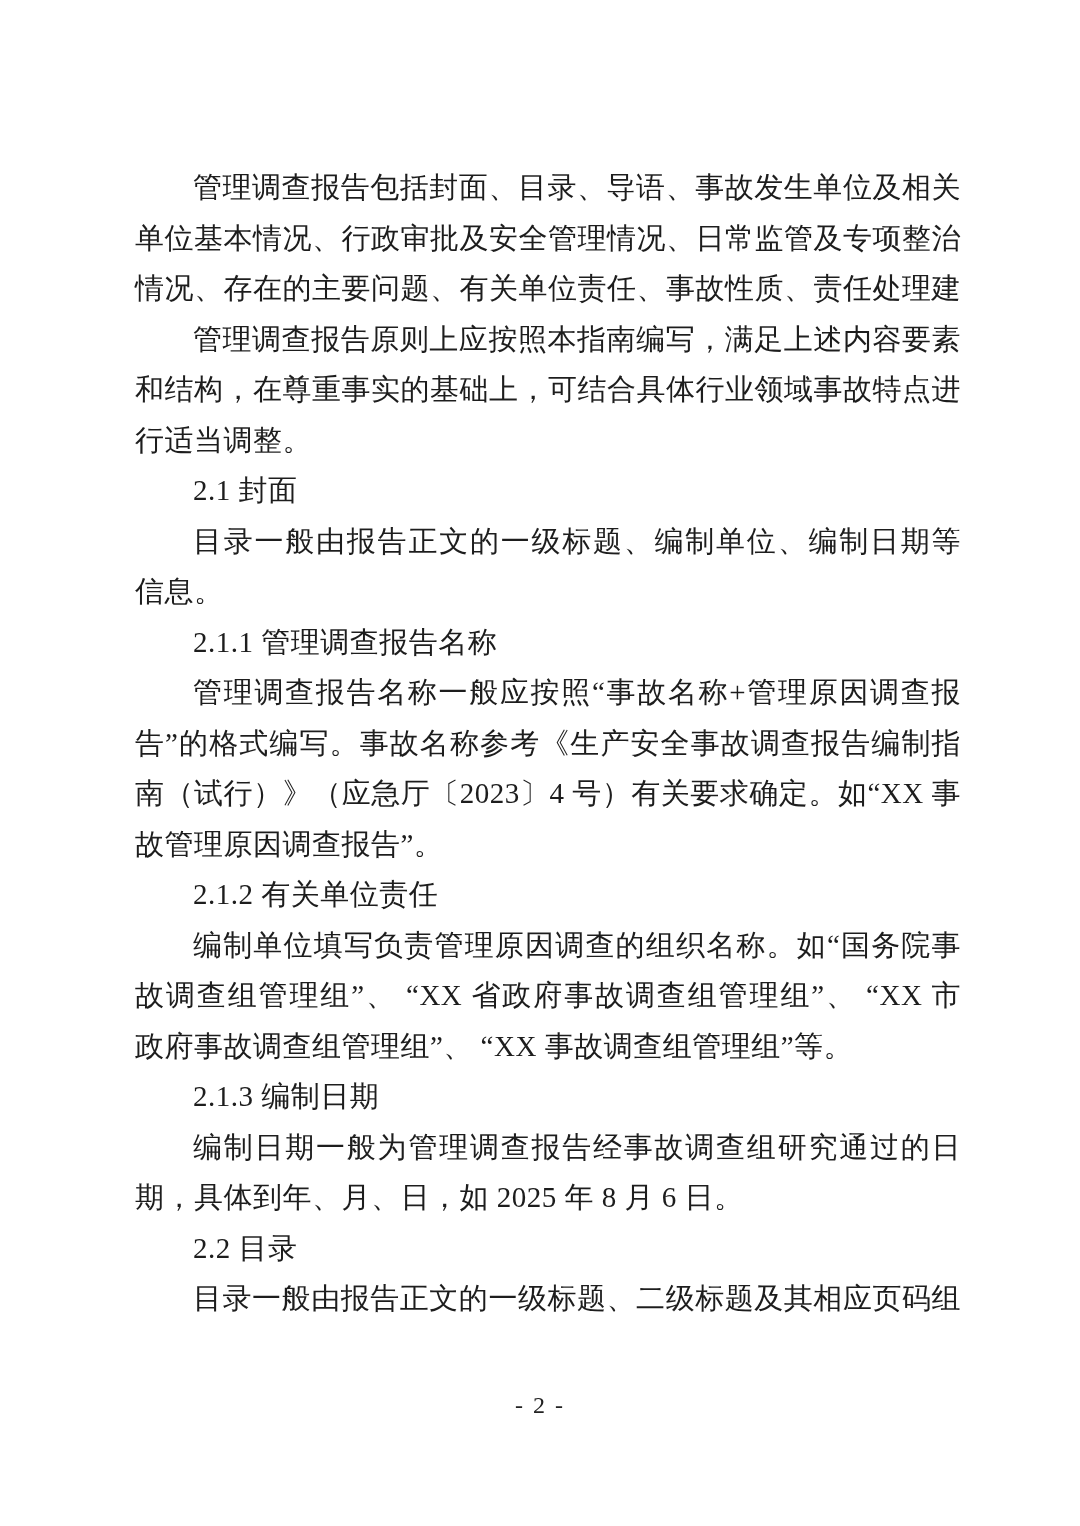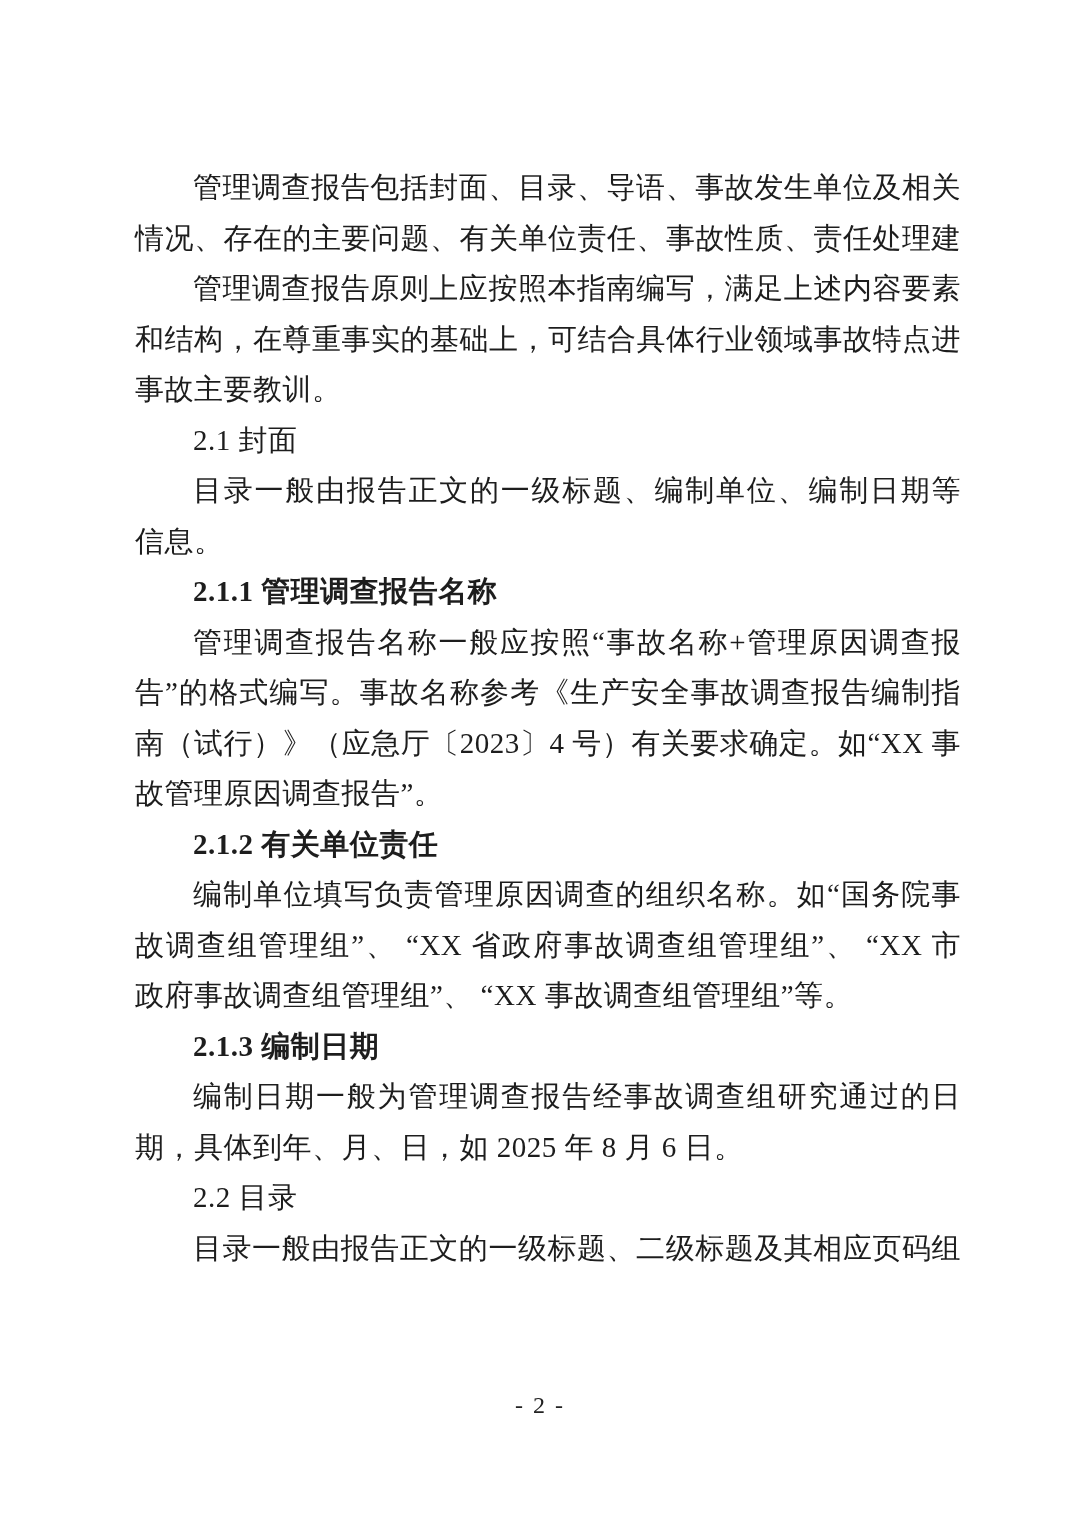--- a/index.html
+++ b/index.html
@@ -32,21 +32,21 @@
   .line.fill {
     text-align-last: justify;
   }
   .line.indent {
     text-indent: 2em;
   }
   .h2 {
     font-weight: normal;
   }
   .h3 {
-    font-weight: bold;
+    font-weight: normal;
   }
   .page-num {
     position: absolute;
     left: 0;
     right: 0;
     top: 1392px;
     text-align: center;
     font-size: 24px;
     letter-spacing: 2px;
     color: #222222;
@@ -54,27 +54,28 @@
 </style>
 </head>
 <body>
 
 <div class="page">
 
   <div class="doc">
 
     <div class="para">
       <div class="line indent fill">管理调查报告包括封面、目录、导语、事故发生单位及相关</div>
+      <div class="line fill">单位基本情况、行政审批及安全管理情况、日常监管及专项整治</div>
       <div class="line fill">情况、存在的主要问题、有关单位责任、事故性质、责任处理建</div>
     </div>
 
     <div class="para">
       <div class="line indent fill">管理调查报告原则上应按照本指南编写，满足上述内容要素</div>
       <div class="line fill">和结构，在尊重事实的基础上，可结合具体行业领域事故特点进</div>
-      <div class="line">事故主要教训。</div>
+      <div class="line">行适当调整。</div>
     </div>
 
     <div class="line indent h2">2.1 封面</div>
 
     <div class="para">
       <div class="line indent fill">目录一般由报告正文的一级标题、编制单位、编制日期等</div>
       <div class="line">信息。</div>
     </div>
 
     <div class="line indent h3">2.1.1 管理调查报告名称</div>

